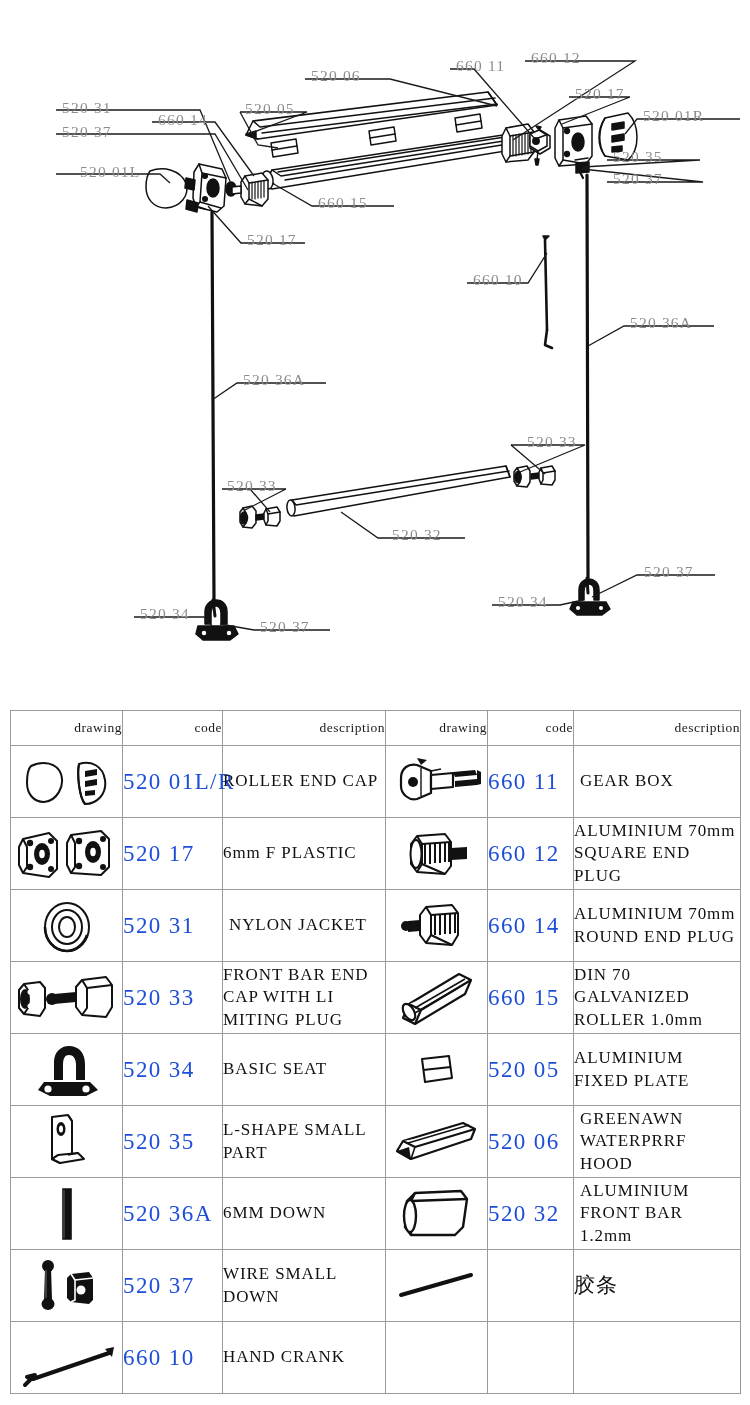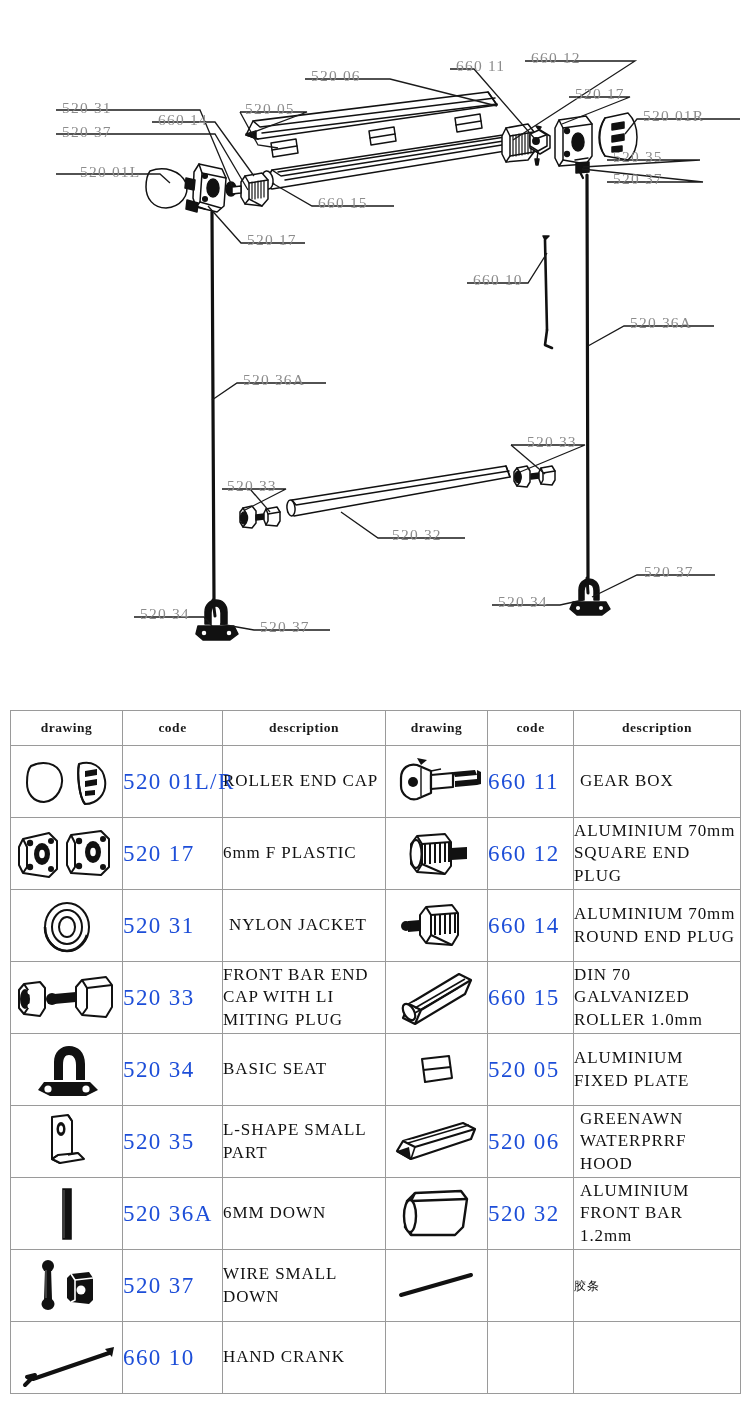--- a/index.html
+++ b/index.html
@@ -83,44 +83,44 @@
   }
   col.c-draw { width: 112px; }
   col.c-code { width: 100px; }
   col.c-desc { width: 163px; }
   col.c-draw2 { width: 102px; }
   col.c-code2 { width: 86px; }
   col.c-desc2 { width: 167px; }
 
   th.hcell {
     height: 35px;
-    font-weight: bold;
+    font-weight: normal;
     font-size: 13.5px;
     color: #1a1a1a;
-    text-align: center;
+    text-align: right;
     letter-spacing: .5px;
   }
   tr.prow { height: 72px; }
   td.code {
     font-size: 23px;
     letter-spacing: 1.4px;
     color: #1d4ed8;
     white-space: nowrap;
   }
   td.desc {
     font-size: 17px;
     letter-spacing: .9px;
     color: #111;
     padding: 0 8px 0 10px;
     line-height: 1.32;
   }
   td.desc.center { padding: 0 6px; }
   td.desc .cn {
     font-family: "DejaVu Sans","Liberation Sans",sans-serif;
-    font-size: 12px;
+    font-size: 21px;
     letter-spacing: 1px;
   }
   td.draw { text-align: center; }
   td.draw svg { display: block; margin: 0 auto; }
 </style>
 </head>
 <body>
 
 <div id="diagram-area">
 

